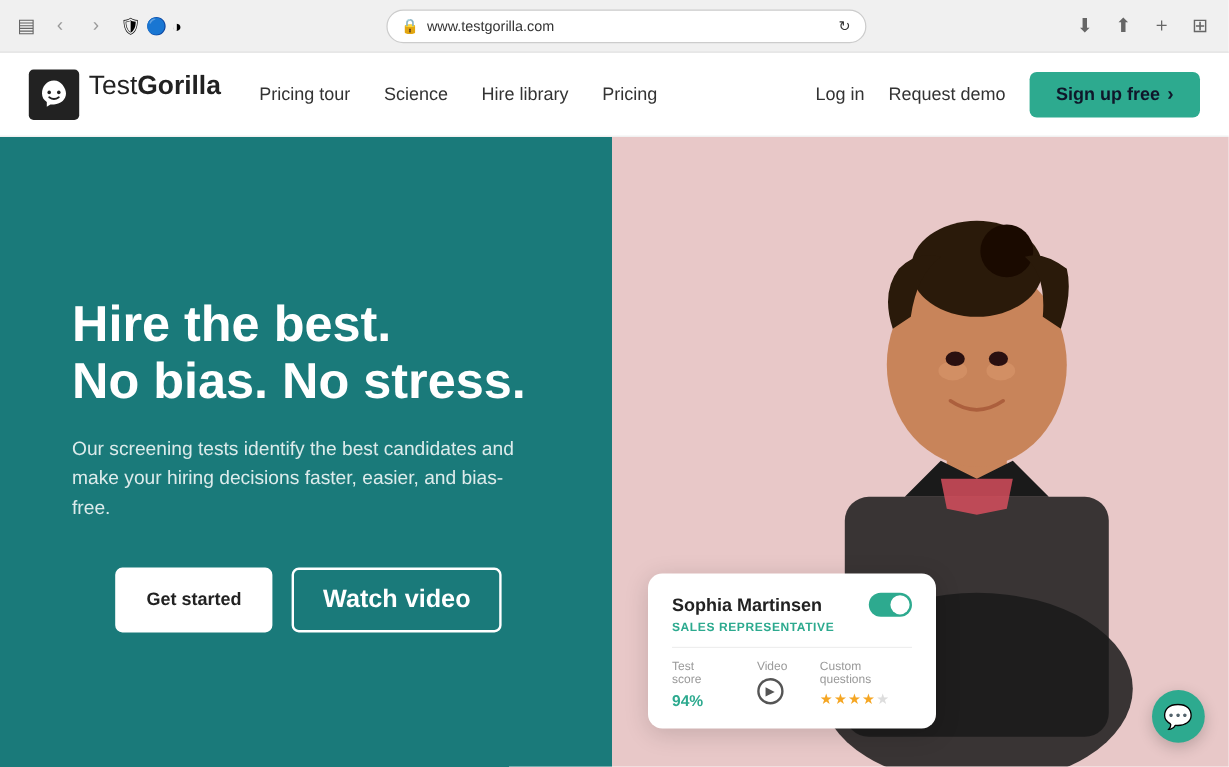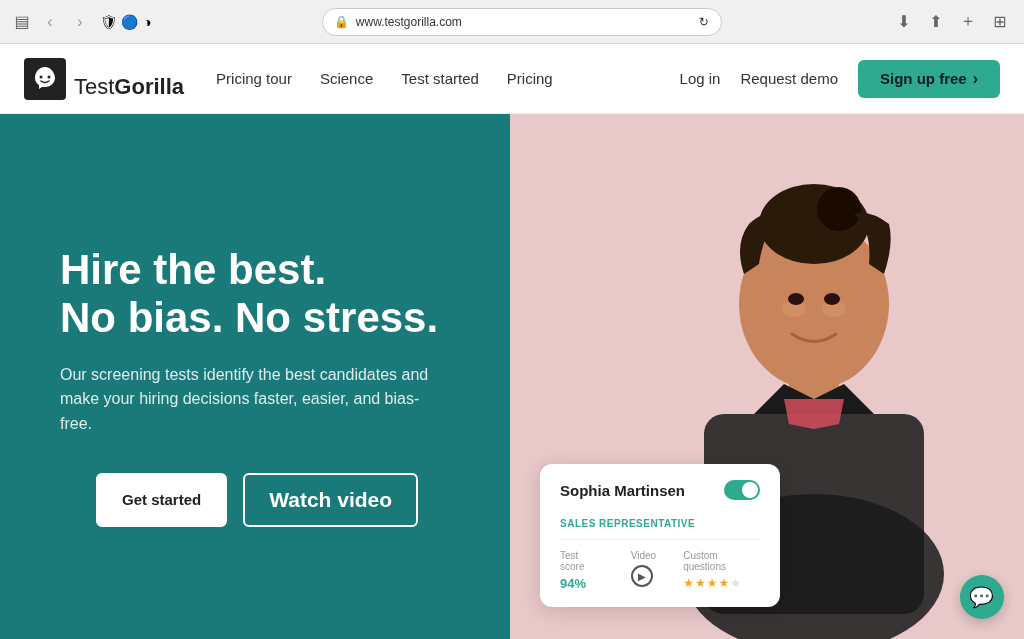--- a/index.html
+++ b/index.html
@@ -66,21 +66,21 @@
       height: 70px;
       display: flex;
       align-items: center;
       padding: 0 24px;
       border-bottom: 1px solid #eee;
       position: relative;
       z-index: 10;
     }
     .logo {
       display: flex;
-      align-items: flex-end;
+      align-items: flex-start;
       gap: 8px;
       text-decoration: none;
       margin-right: 32px;
     }
     .logo-icon {
       width: 42px; height: 42px;
       background: #222;
       border-radius: 4px;
       display: flex; align-items: center; justify-content: center;
       color: #fff;
@@ -220,21 +220,21 @@
       background: #fff;
       border-radius: 12px;
       padding: 16px 20px;
       box-shadow: 0 4px 20px rgba(0,0,0,0.15);
       width: 240px;
     }
     .card-header {
       display: flex;
       align-items: center;
       justify-content: space-between;
-      margin-bottom: 18px;
+      margin-bottom: 4px;
     }
     .card-name {
       font-size: 15px;
       font-weight: 700;
       color: #222;
     }
     .toggle {
       width: 36px; height: 20px;
       background: #2daa8f;
       border-radius: 10px;
@@ -358,21 +358,21 @@
         <path d="M10 16 Q14 19 18 16" stroke="#222" stroke-width="1.5" fill="none" stroke-linecap="round"></path>
       </svg>
     </div>
     <span class="logo-text">
       <span>Test</span><strong>Gorilla</strong>
     </span>
   </a>
   <div class="nav-links">
     <button class="nav-link">Pricing tour</button>
     <button class="nav-link">Science</button>
-    <button class="nav-link">Test started</button>
+    <button class="nav-link">Hire library</button>
     <button class="nav-link">Pricing</button>
   </div>
   <div class="nav-actions">
     <button class="login-btn">Log in</button>
     <button class="demo-btn">Request demo</button>
     <button class="signup-btn">
       <span>Sign up free</span>
       <span class="arrow">›</span>
     </button>
   </div>

